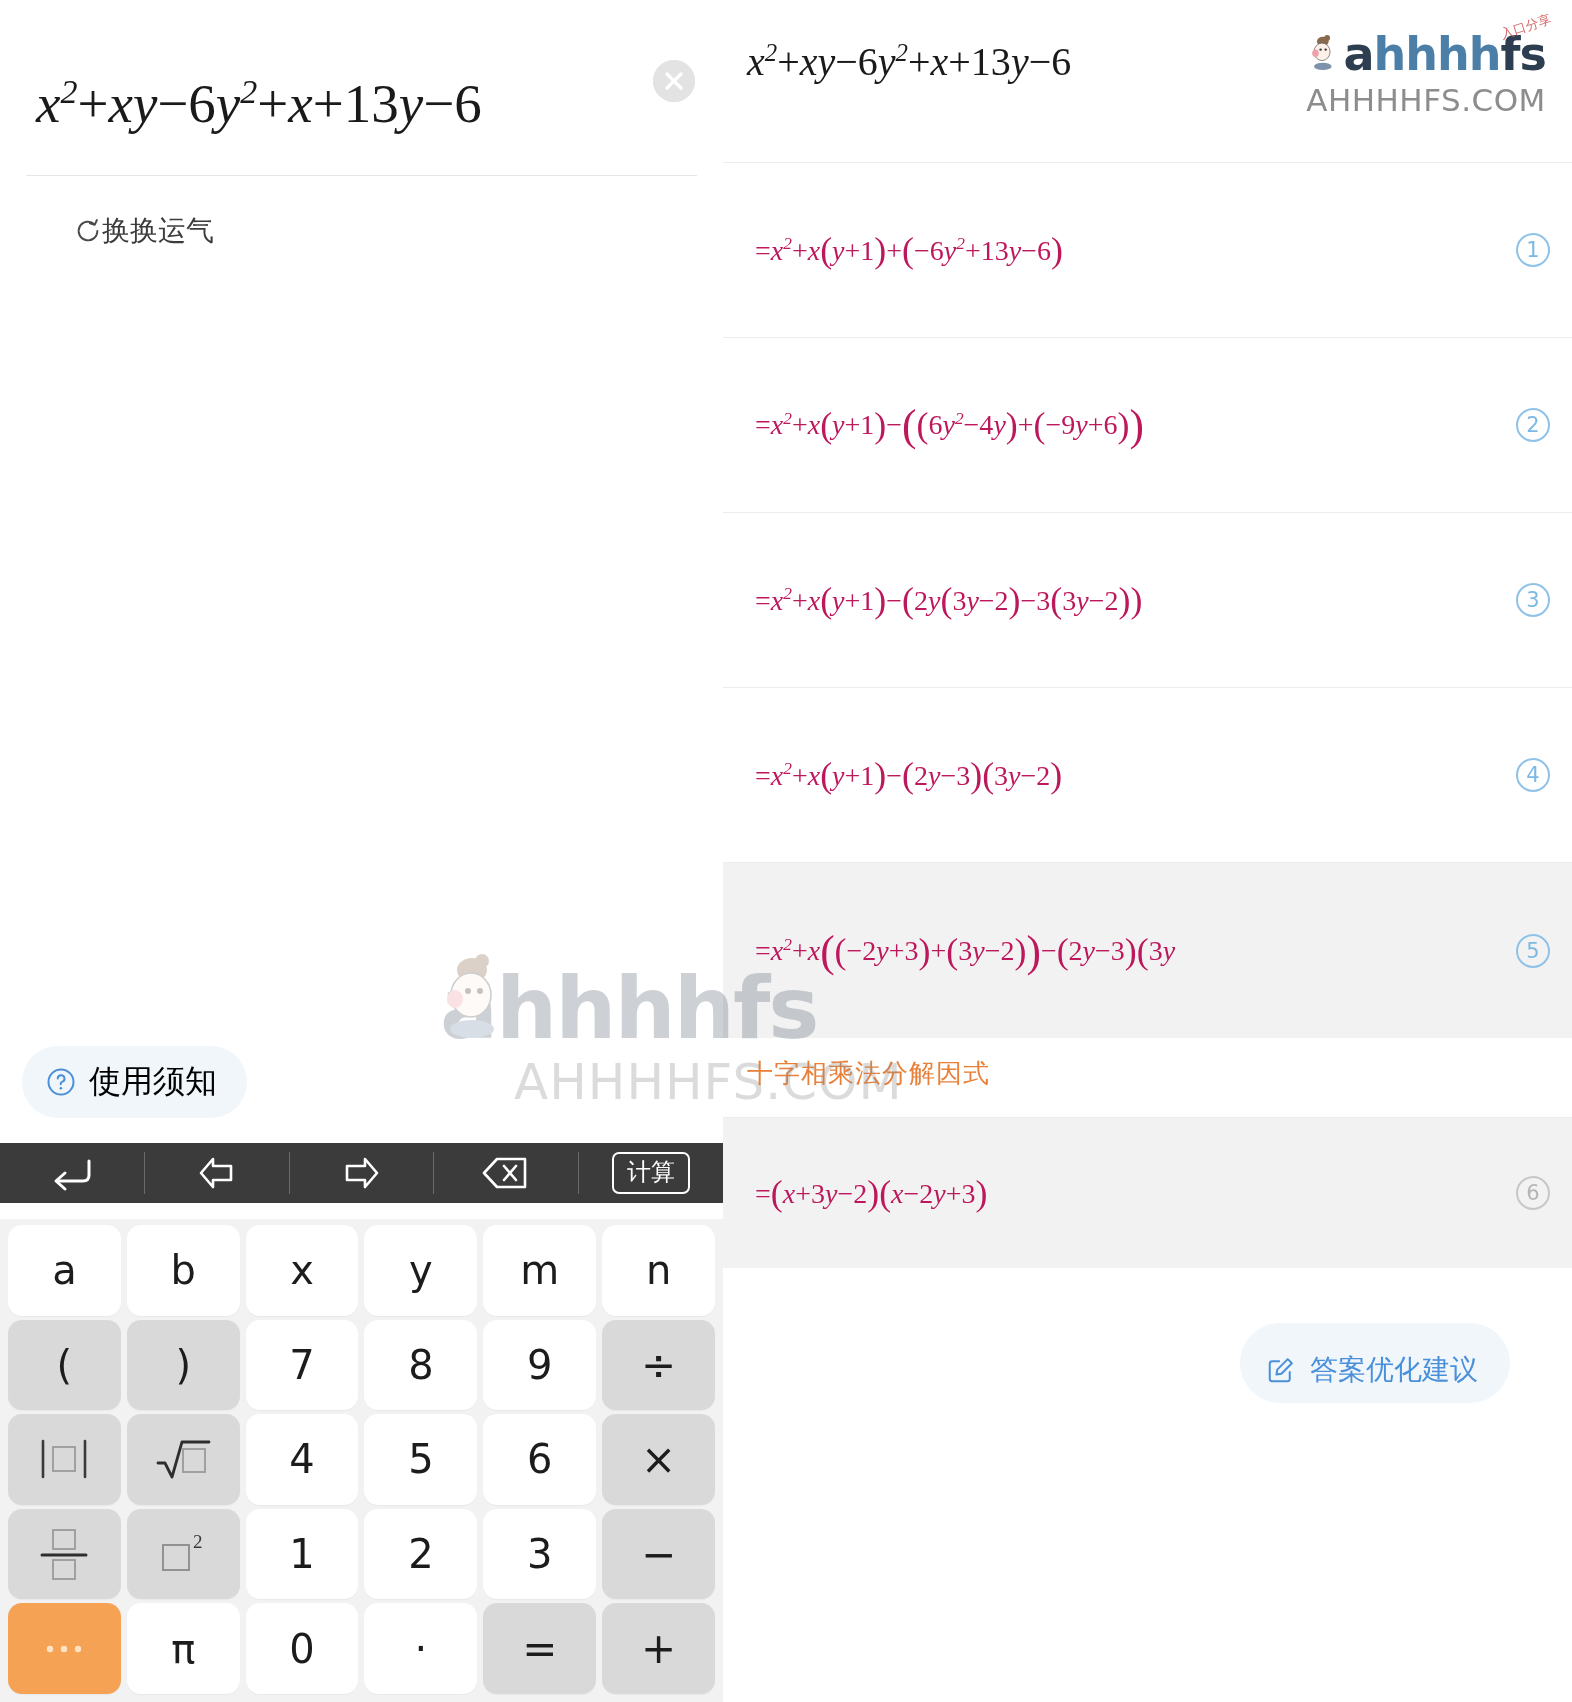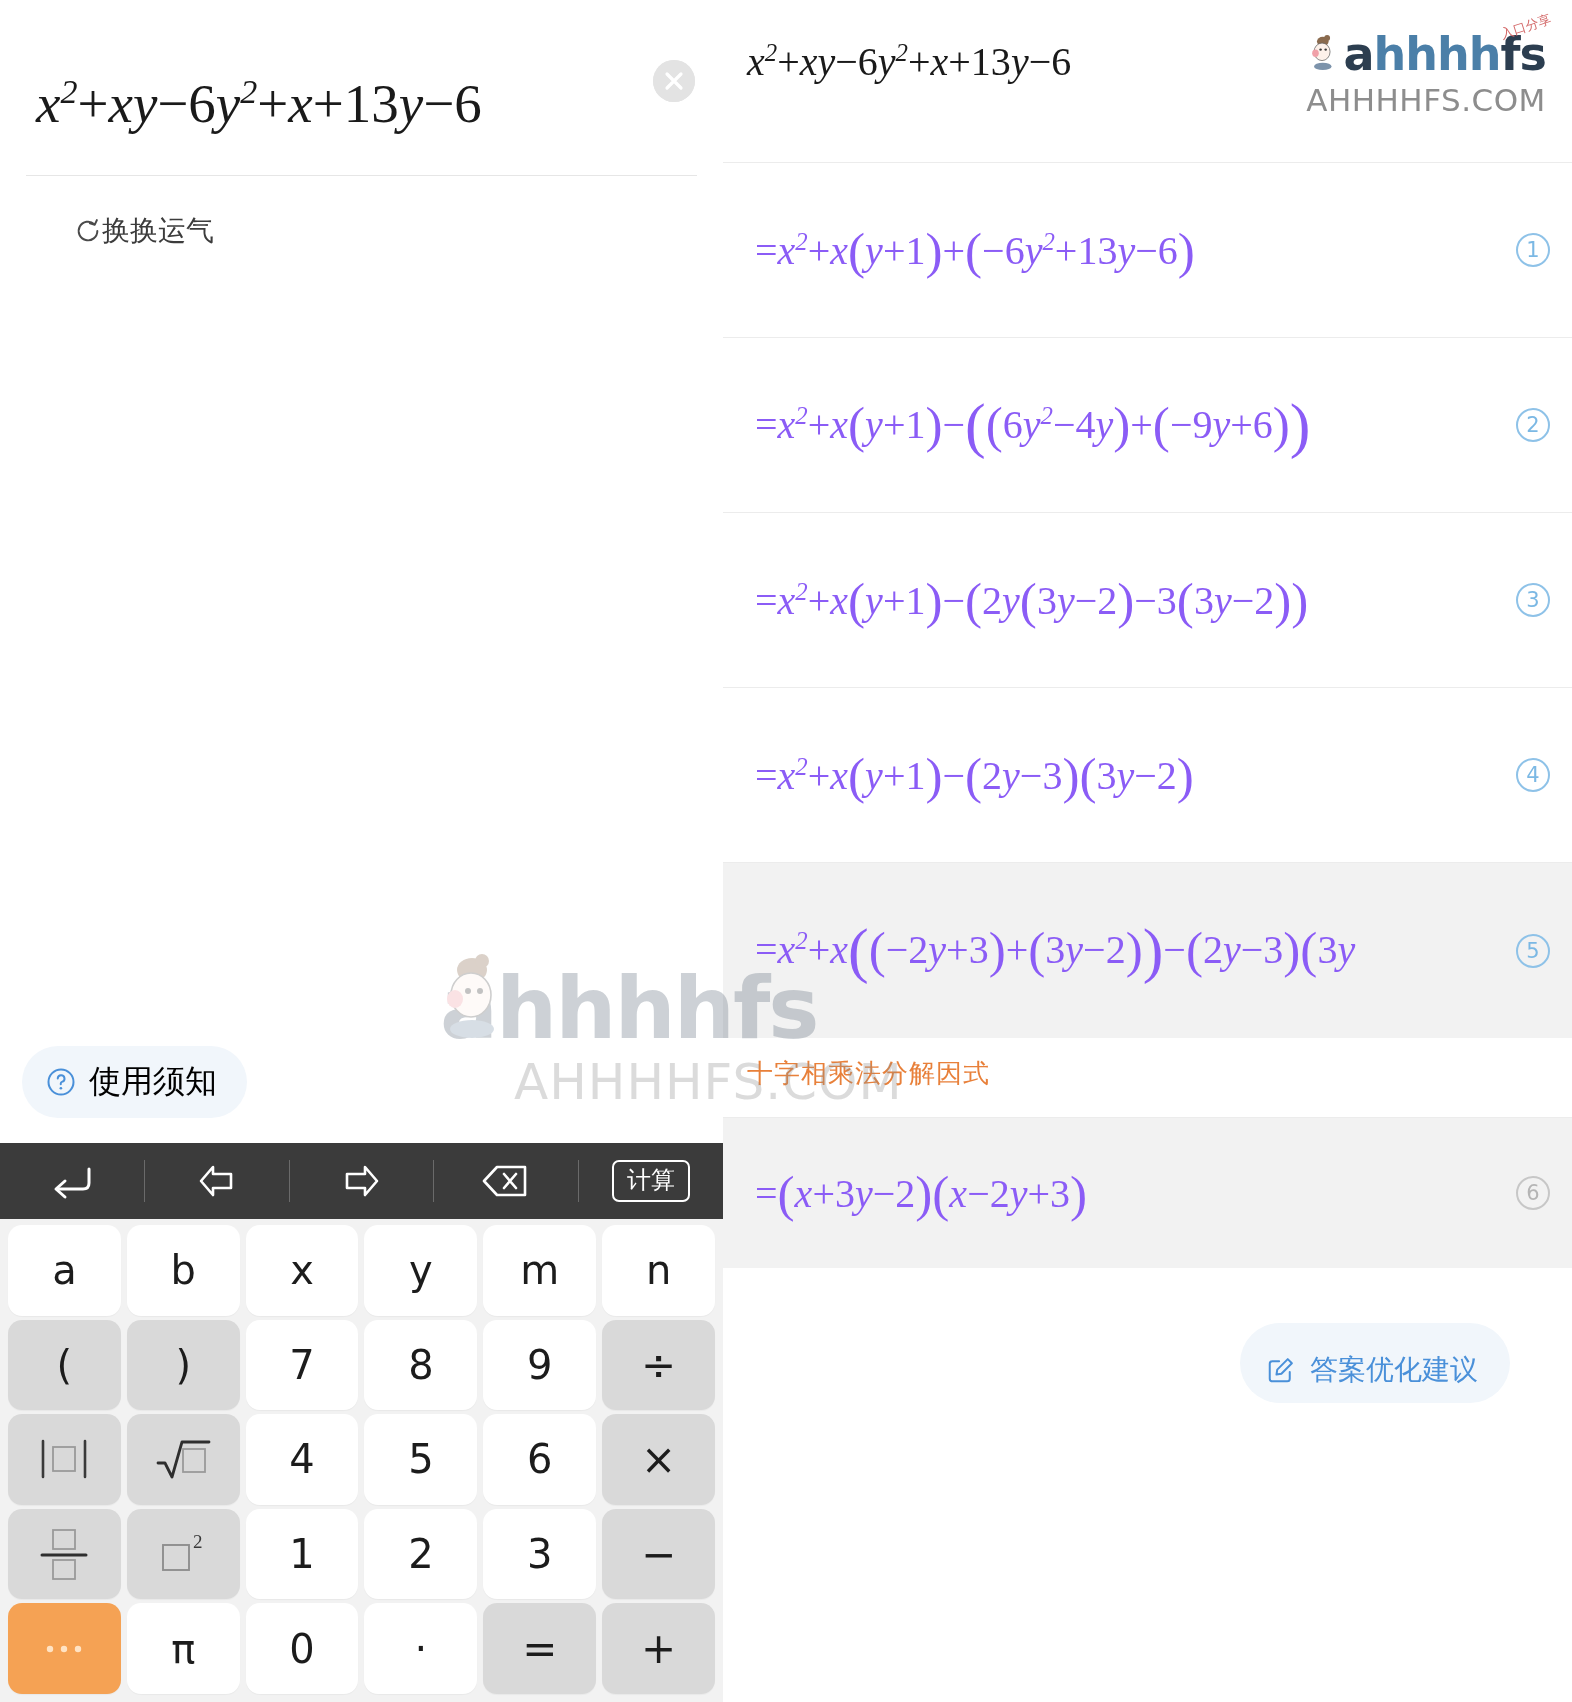--- a/index.html
+++ b/index.html
@@ -101,21 +101,21 @@
     color: #000000;
     font-family: "DejaVu Sans", sans-serif;
   }
 
   
   .kb-toolbar {
     position: absolute;
     left: 0;
     top: 1143px;
     width: 723px;
-    height: 76px;
+    height: 60px;
     background: #3b3b3b;
     display: flex;
     align-items: center;
   }
   .tb-slot {
     flex: 1 1 0;
     display: flex;
     align-items: center;
     justify-content: center;
     height: 100%;
@@ -246,22 +246,22 @@
     border-bottom: 1px solid #ececec;
     min-height: 175px;
     padding: 0 66px 0 24px;
     overflow: hidden;
   }
   .step-row.highlight { background: #f2f2f2; }
   .step-row.no-border { border-bottom: none; }
 
   .step-expr {
     font-family: "Liberation Serif", "DejaVu Serif", serif;
-    font-size: 40px;
-    color: #8b5cf6;
+    font-size: 28px;
+    color: #be185d;
     white-space: nowrap;
     flex: 1 1 auto;
     padding-left: 8px;
   }
   .step-expr i { font-style: italic; }
   .step-expr sup { font-size: 0.62em; vertical-align: super; font-style: italic; }
   .step-expr .bp { font-size: 1.28em; vertical-align: -0.07em; }
   .step-expr .bp2 { font-size: 1.55em; vertical-align: -0.13em; }
 
   .step-num {

